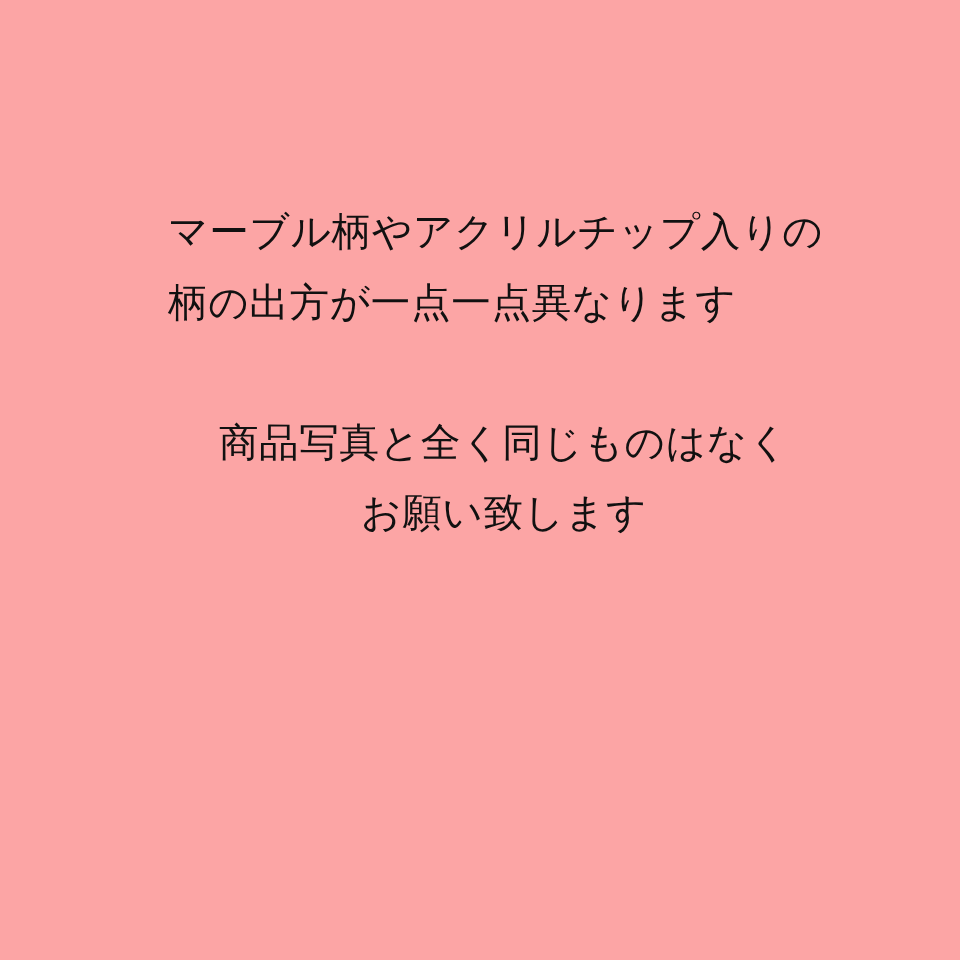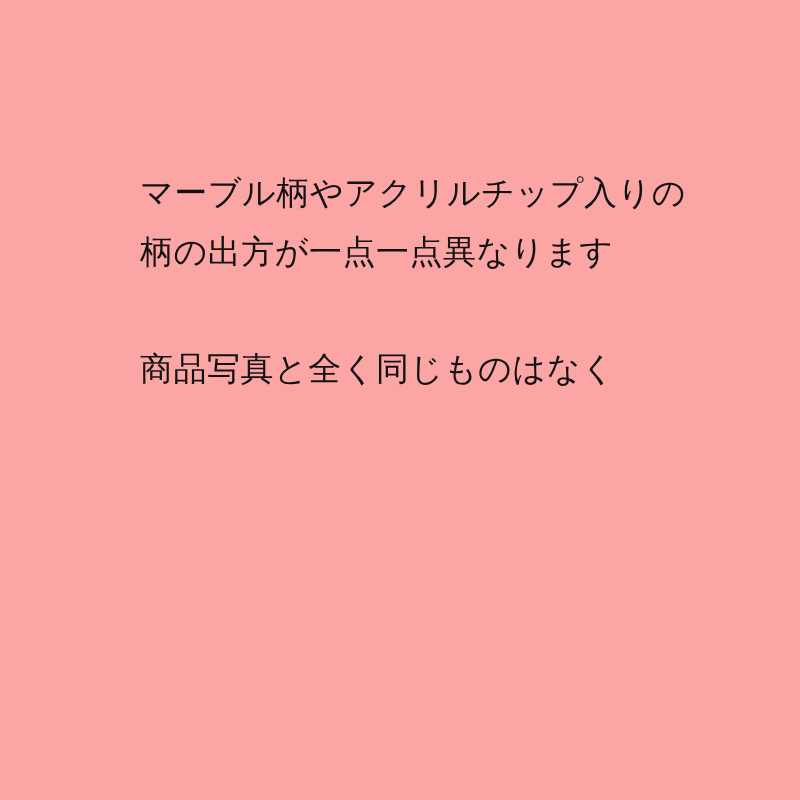--- a/index.html
+++ b/index.html
@@ -26,31 +26,33 @@
     font-size: 33px;
     line-height: 58.5px;
     letter-spacing: 0.5px;
     font-weight: 400;
   }
   .paragraph {
     margin: 0 0 58.5px 0;
   }
   .paragraph:last-child {
     margin-bottom: 0;
+    text-align: center;
   }
   .line {
     white-space: nowrap;
   }
 </style>
 </head>
 <body>
 
 <div class="page">
   <div class="notice">
     <div class="paragraph">
       <div class="line">マーブル柄やアクリルチップ入りの</div>
       <div class="line">柄の出方が一点一点異なります</div>
     </div>
     <div class="paragraph">
       <div class="line">商品写真と全く同じものはなく</div>
+      <div class="line">お願い致します</div>
     </div>
   </div>
 </div>
 
 </body></html>

